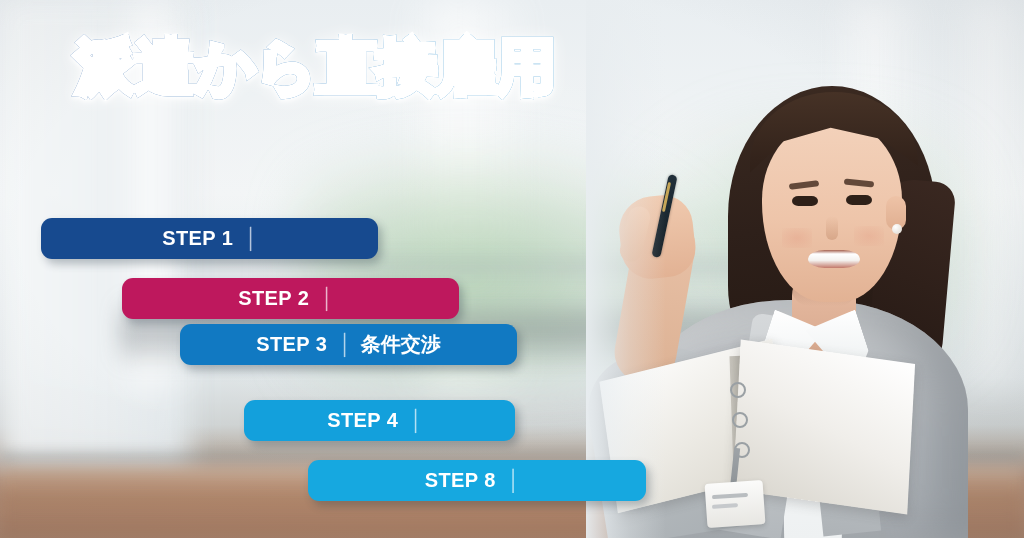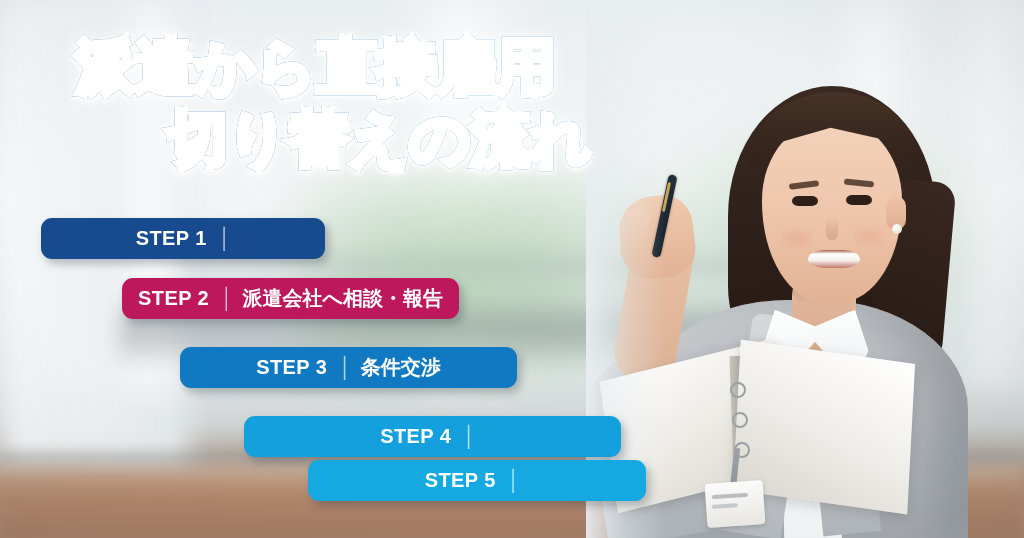--- a/index.html
+++ b/index.html
@@ -323,24 +323,24 @@
   }
   .step-num { margin-right:2px; }
   .step-sep {
     color:rgba(255,255,255,.68);
     font-weight:normal;
     margin:0 9px 0 10px;
     font-size:20px;
   }
   .step-text { font-size:20px; font-weight:bold; color:#fff; }
 
-  #step-1 { left:41px;  top:218px; width:284px; background:#174a8f;padding-left:32px; }
+  #step-1 { left:41px;  top:218px; width:337px; background:#174a8f;padding-left:32px; }
   #step-2 { left:122px; top:278px; width:337px; background:#14569f; }
-  #step-3 { left:180px; top:347px; width:337px; background:#1179c2; }
-  #step-4 { left:244px; top:416px; width:377px; background:#13a0dc; }
+  #step-3 { left:180px; top:324px; width:337px; background:#1179c2; }
+  #step-4 { left:244px; top:400px; width:271px; background:#13a0dc; }
   #step-5 { left:308px; top:460px; width:338px; background:#16a8e0; }
 </style>
 </head>
 <body>
 
 <div id="stage">
 
   <div>
     <div class="bg-layer bg-base"></div>
     <div class="bg-layer bg-win-left"></div>
@@ -395,46 +395,44 @@
     <div class="pp pw-badge-line2"></div>
     <div class="pp pw-hand"></div>
     <div class="pp pw-thumb"></div>
     <div class="pp pw-pen"></div>
     <div class="pp pw-pen-clip"></div>
     <div class="pp pp-blend-left"></div>
   </div>
 
   <div id="headline">
     <span class="hl-line hl-line-1">派遣から直接雇用</span>
-    <span class="hl-line hl-line-2">切り替えの流れ</span>
   </div>
 
   <div id="steps">
 
     <div class="step-pill" id="step-1" style="background: rgb(23, 74, 143);">
       <span class="step-label step-num">STEP 1</span>
       <span class="step-sep">│</span>
     </div>
 
     <div class="step-pill" id="step-2" style="background: #be185d;">
       <span class="step-label step-num">STEP 2</span>
       <span class="step-sep">│</span>
-      <span class="step-text">派遣会社へ相談・報告</span>
     </div>
 
     <div class="step-pill" id="step-3" style="background: rgb(17, 121, 194);">
       <span class="step-label step-num">STEP 3</span>
       <span class="step-sep">│</span>
       <span class="step-text">条件交渉</span>
     </div>
 
     <div class="step-pill" id="step-4" style="background: rgb(19, 160, 220);">
       <span class="step-label step-num">STEP 4</span>
       <span class="step-sep">│</span>
     </div>
 
     <div class="step-pill" id="step-5" style="background: rgb(22, 168, 224);">
-      <span class="step-label step-num">STEP 5</span>
+      <span class="step-label step-num">STEP 8</span>
       <span class="step-sep">│</span>
     </div>
 
   </div>
 </div>
 
 </body></html>

